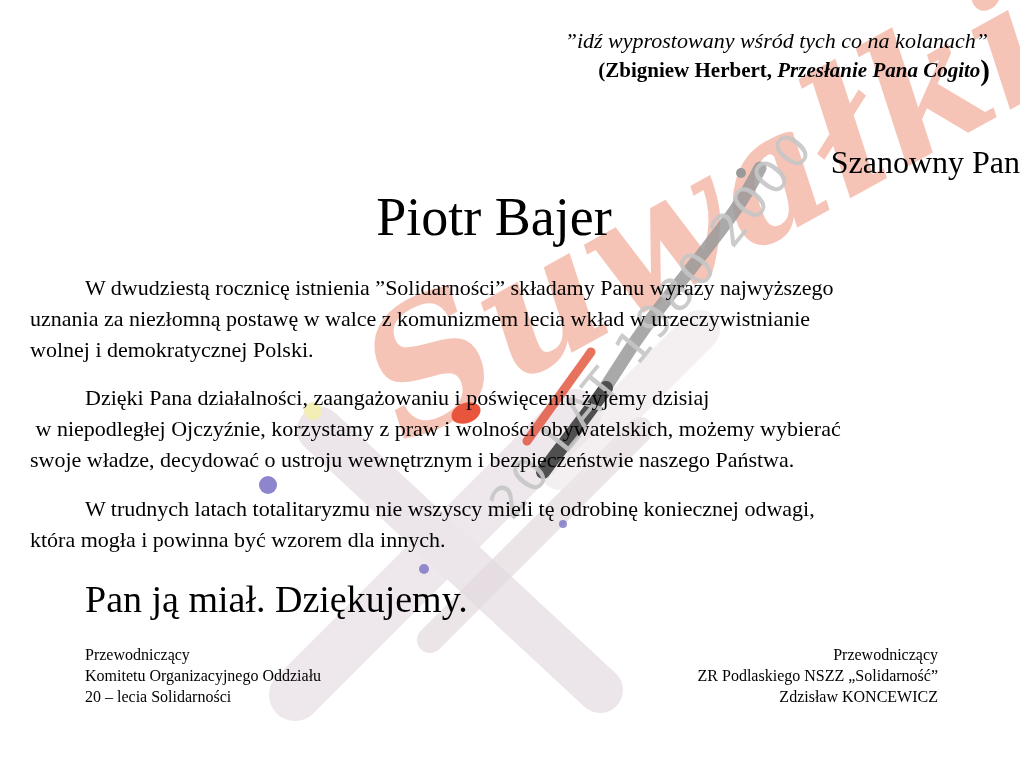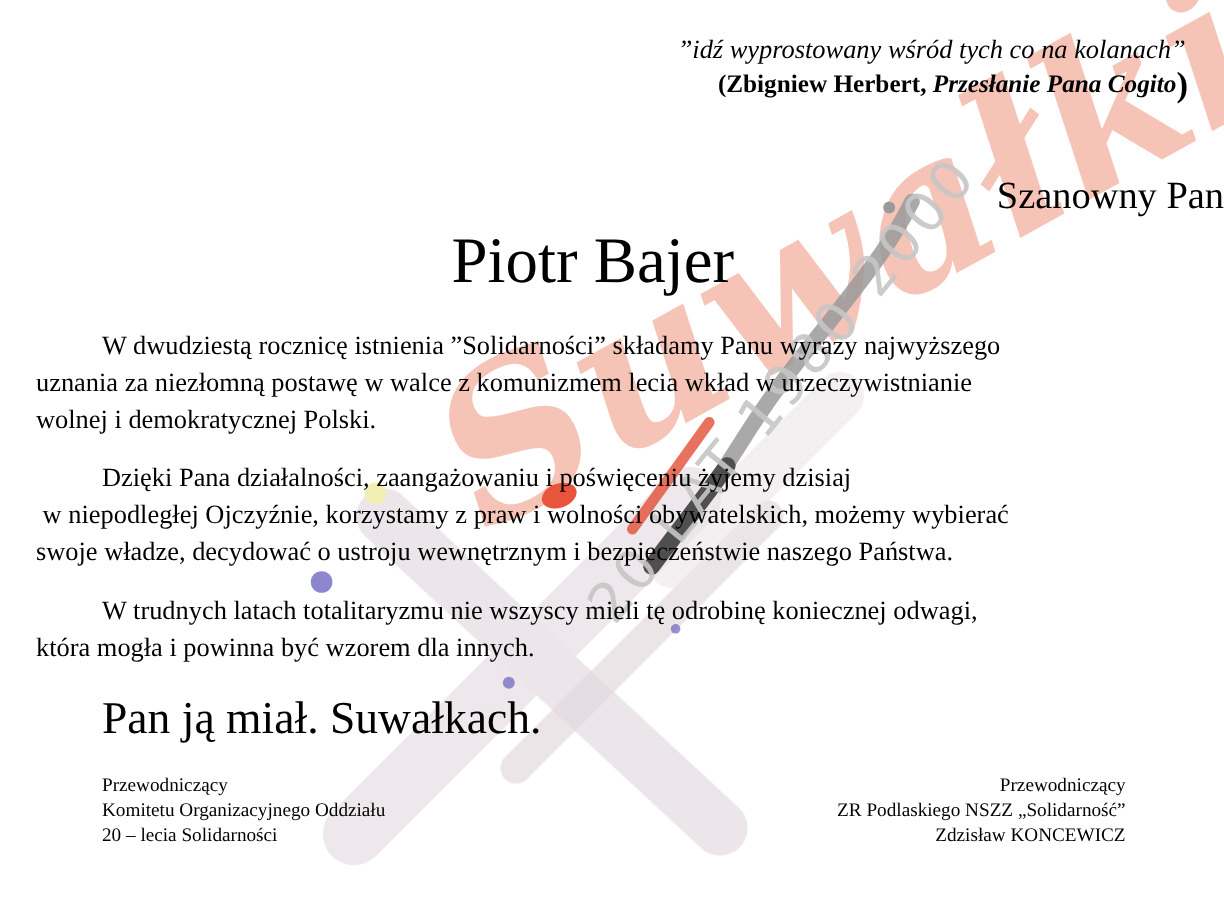--- a/index.html
+++ b/index.html
@@ -93,21 +93,21 @@
 
   <div class="layer body-text para p1">W dwudziestą rocznicę istnienia ”Solidarności” składamy Panu wyrazy najwyższego
 uznania za niezłomną postawę w walce z komunizmem lecia wkład w urzeczywistnianie
 wolnej i demokratycznej Polski.</div>
   <div class="layer body-text para p2">Dzięki Pana działalności, zaangażowaniu i poświęceniu żyjemy dzisiaj
  w niepodległej Ojczyźnie, korzystamy z praw i wolności obywatelskich, możemy wybierać
 swoje władze, decydować o ustroju wewnętrznym i bezpieczeństwie naszego Państwa.</div>
   <div class="layer body-text para p3">W trudnych latach totalitaryzmu nie wszyscy mieli tę odrobinę koniecznej odwagi,
 która mogła i powinna być wzorem dla innych.</div>
 
-  <div class="layer closing">Pan ją miał. Suwałkach.</div>
+  <div class="layer closing">Pan ją miał. Dziękujemy.</div>
 
   <div class="layer sig sig-left">
     <div>Przewodniczący</div>
     <div>Komitetu Organizacyjnego Oddziału</div>
     <div>20 – lecia Solidarności</div>
   </div>
   <div class="layer sig sig-right">
     <div>Przewodniczący</div>
     <div>ZR Podlaskiego NSZZ „Solidarność”</div>
     <div>Zdzisław KONCEWICZ</div>

